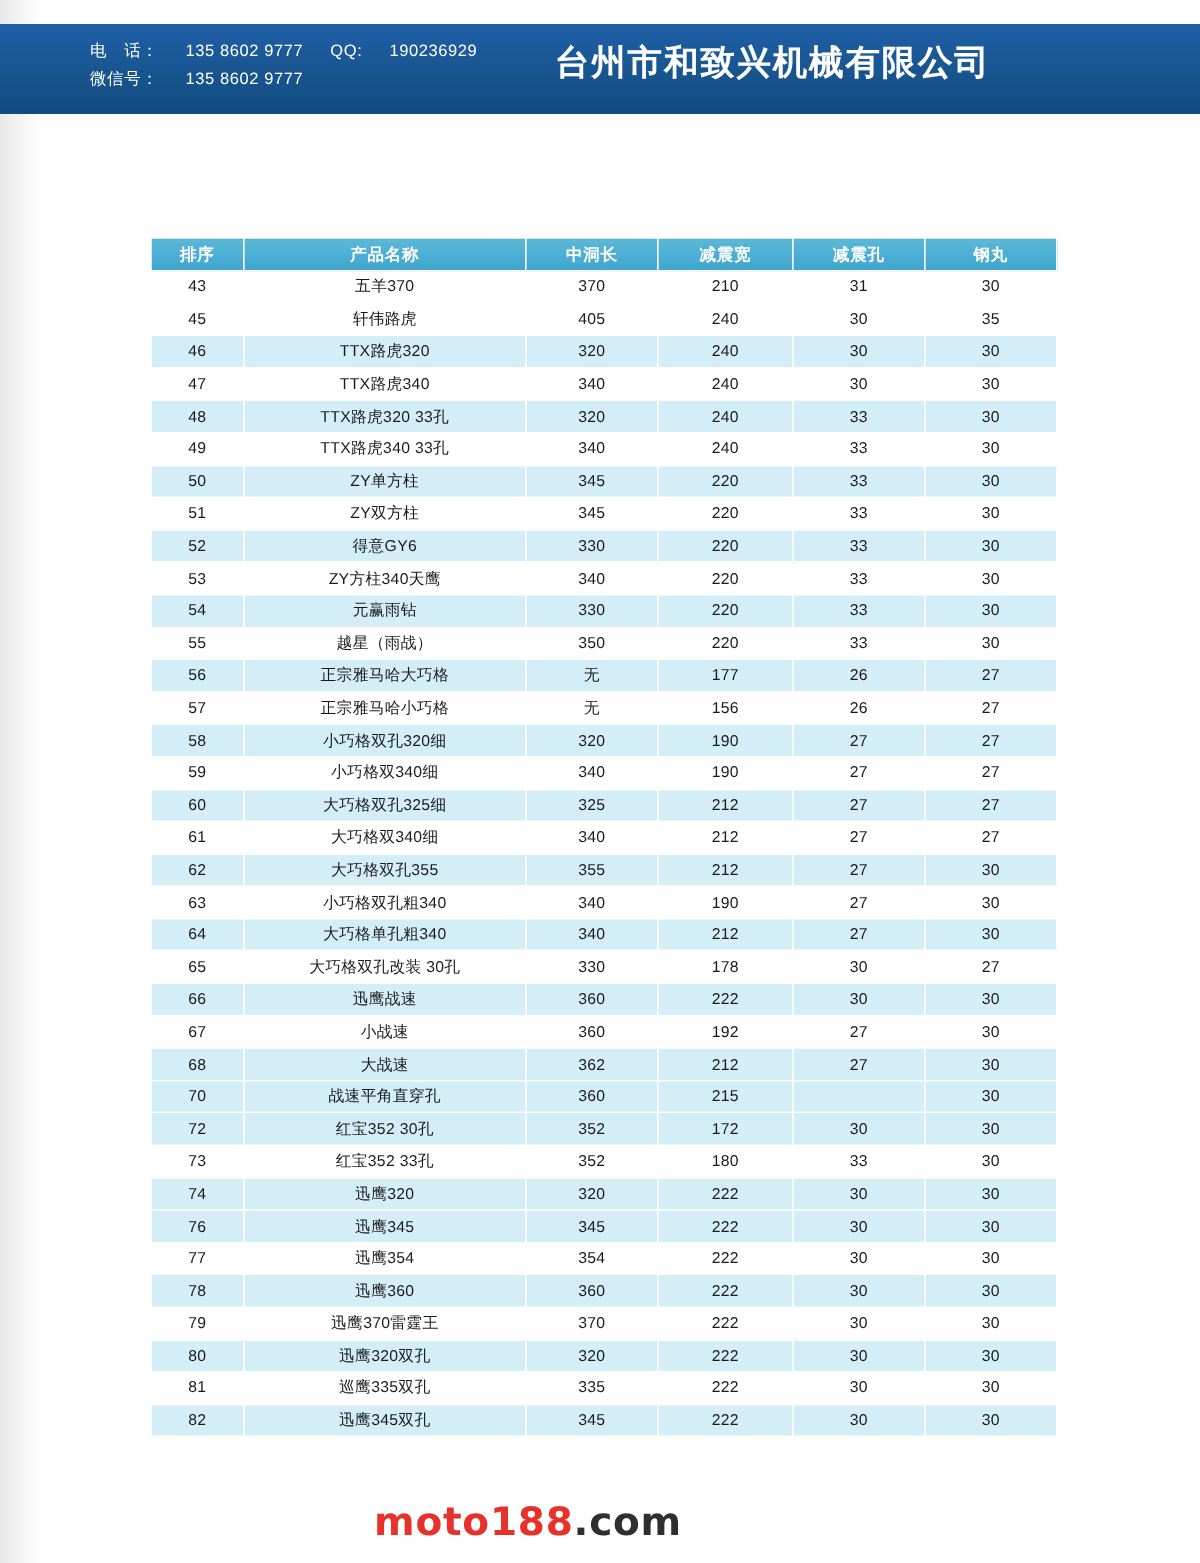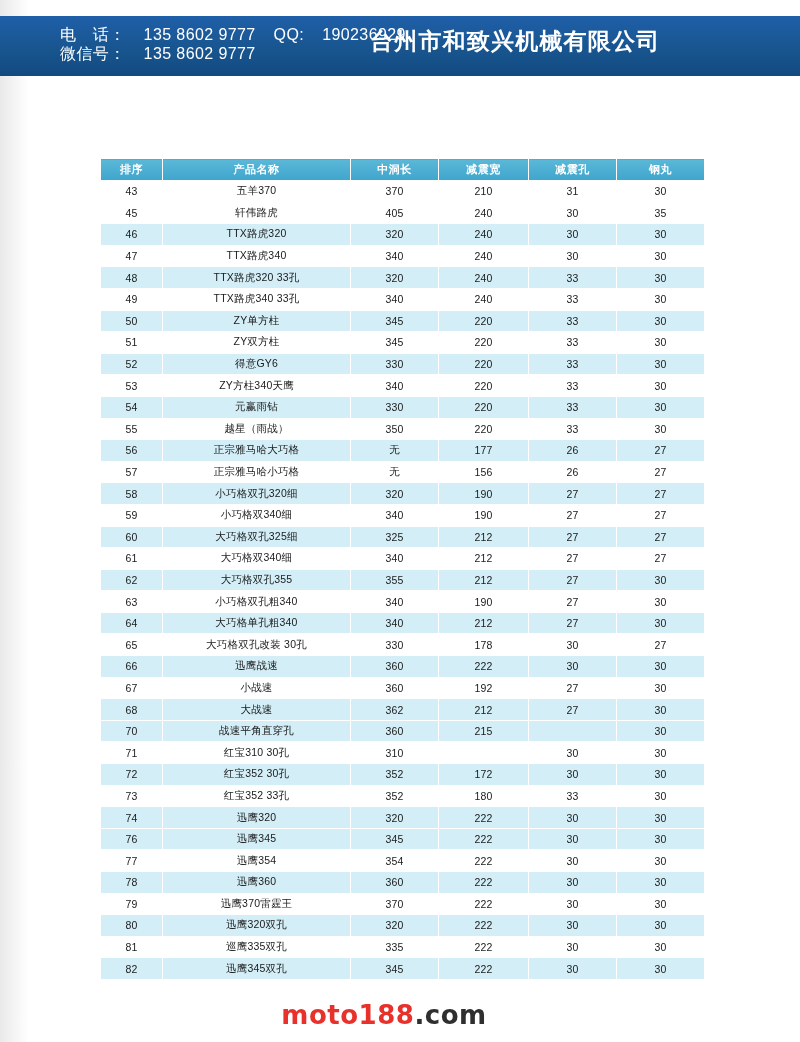--- a/index.html
+++ b/index.html
@@ -27,21 +27,21 @@
     left: 0; top: 16px;
     width: 800px;
     height: 60px;
     background: linear-gradient(to bottom, #1f5fa8 0%, #18558f 55%, #124a80 100%);
     color: #ffffff;
   }
   .header-contact {
     position: absolute;
     left: 60px;
     top: 9px;
-    font-size: 16px;
+    font-size: 11px;
     line-height: 19px;
     letter-spacing: 0.4px;
     white-space: nowrap;
   }
   .header-contact .row {
     display: flex;
     gap: 18px;
   }
   .company-name {
     position: absolute;
@@ -95,21 +95,20 @@
   .footer-logo {
     position: absolute;
     left: 0;
     top: 1000px;
     width: 704px;
     text-align: center;
     font-size: 26px;
     font-weight: bold;
     letter-spacing: 0.5px;
     font-family: "DejaVu Sans", "Liberation Sans", sans-serif;
-    padding-left: 32px;
   }
   .footer-logo .moto { color: #e8312a; }
   .footer-logo .dotcom { color: #2f2f2f; }
 </style>
 </head>
 <body>
 
 <div class="page">
 
   <div class="header">
@@ -350,28 +349,20 @@
             <td>30</td>
           </tr>
           <tr class="odd">
             <td>70</td>
             <td>战速平角直穿孔</td>
             <td>360</td>
             <td>215</td>
             <td></td>
             <td>30</td>
           </tr>
-          <tr class="even">
-            <td>71</td>
-            <td>红宝310 30孔</td>
-            <td>310</td>
-            <td></td>
-            <td>30</td>
-            <td>30</td>
-          </tr>
           <tr class="odd">
             <td>72</td>
             <td>红宝352 30孔</td>
             <td>352</td>
             <td>172</td>
             <td>30</td>
             <td>30</td>
           </tr>
           <tr class="even">
             <td>73</td>

